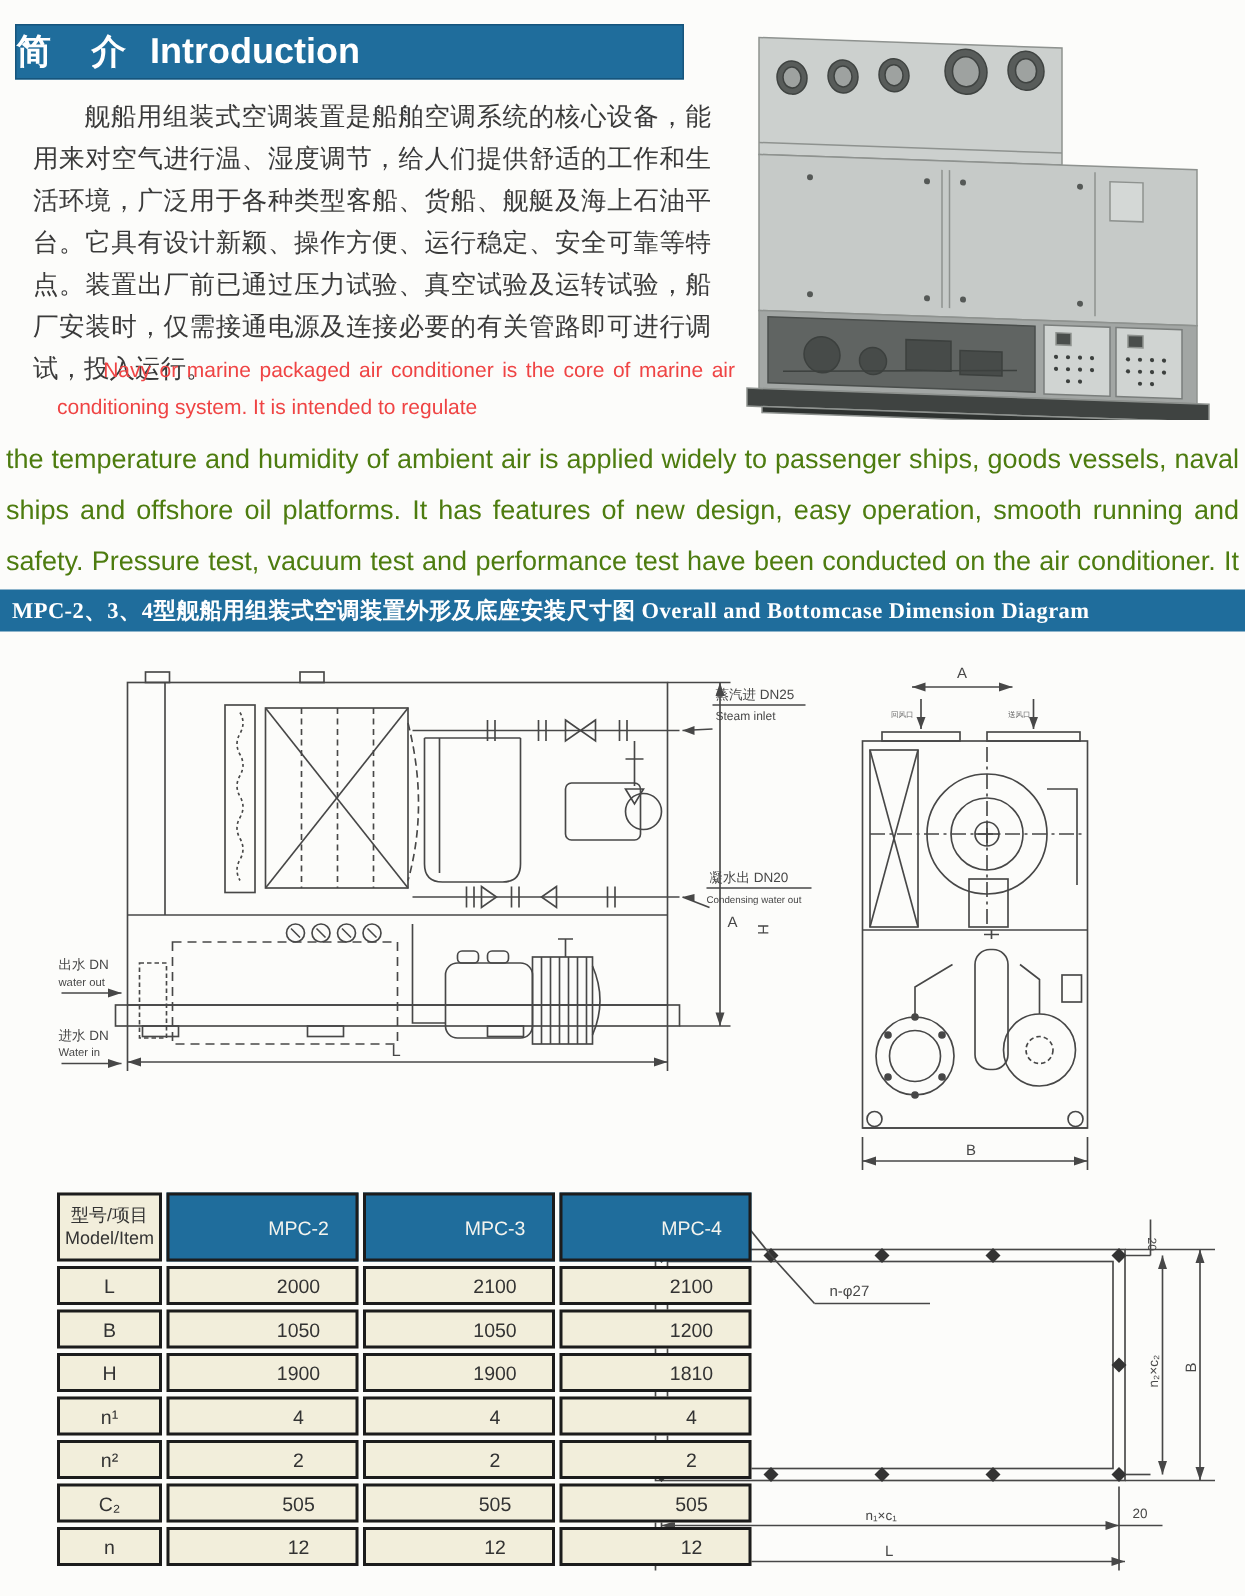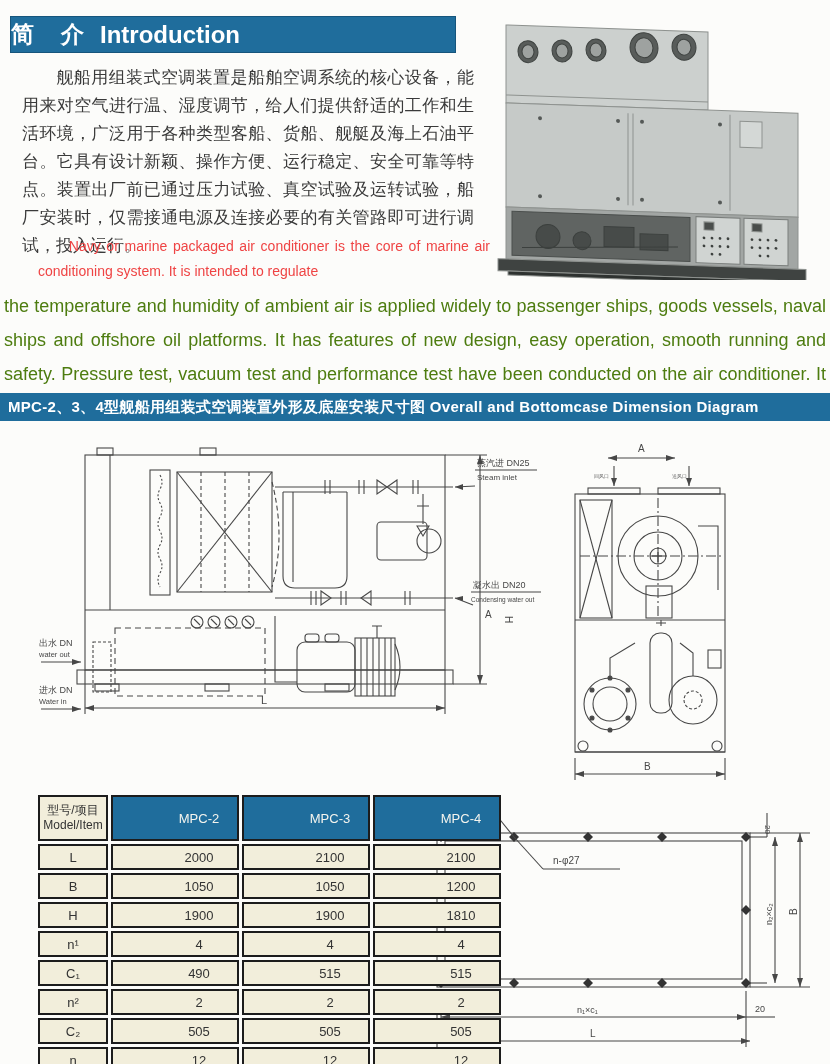--- a/index.html
+++ b/index.html
@@ -30,21 +30,21 @@
   .p-en-col .indent{display:inline-block;width:2.2em;}
   .p-en-full{
     left:4px;top:289px;width:822px;
     font-size:18px;line-height:34px;color:#4d7c0f;text-align:justify;
   }
   
   .section-bar{
     left:0;top:393px;width:830px;height:28px;
     background:#1f6d9c;color:#fff;display:flex;align-items:center;
     padding-left:8px;box-sizing:border-box;
-    font-size:15px;font-weight:bold;letter-spacing:.3px;
+    font-size:15px;font-weight:bold;letter-spacing:.3px;font-family:Liberation Serif, serif;
   }
   
   .photo{left:466px;top:6px;width:358px;height:274px;}
   
   .front-view{left:25px;top:430px;width:520px;height:360px;}
   .side-view{left:550px;top:428px;width:255px;height:362px;}
   .base-diagram{left:415px;top:795px;width:415px;height:265px;}
   
   .spec-table{
     left:35px;top:792px;
@@ -415,26 +415,20 @@
     <td class="val">1900</td>
     <td class="val">1810</td>
   </tr>
   <tr>
     <td class="item">n¹</td>
     <td class="val">4</td>
     <td class="val">4</td>
     <td class="val">4</td>
   </tr>
   <tr>
-    <td class="item">C₁</td>
-    <td class="val">490</td>
-    <td class="val">515</td>
-    <td class="val">515</td>
-  </tr>
-  <tr>
     <td class="item">n²</td>
     <td class="val">2</td>
     <td class="val">2</td>
     <td class="val">2</td>
   </tr>
   <tr>
     <td class="item">C₂</td>
     <td class="val">505</td>
     <td class="val">505</td>
     <td class="val">505</td>

